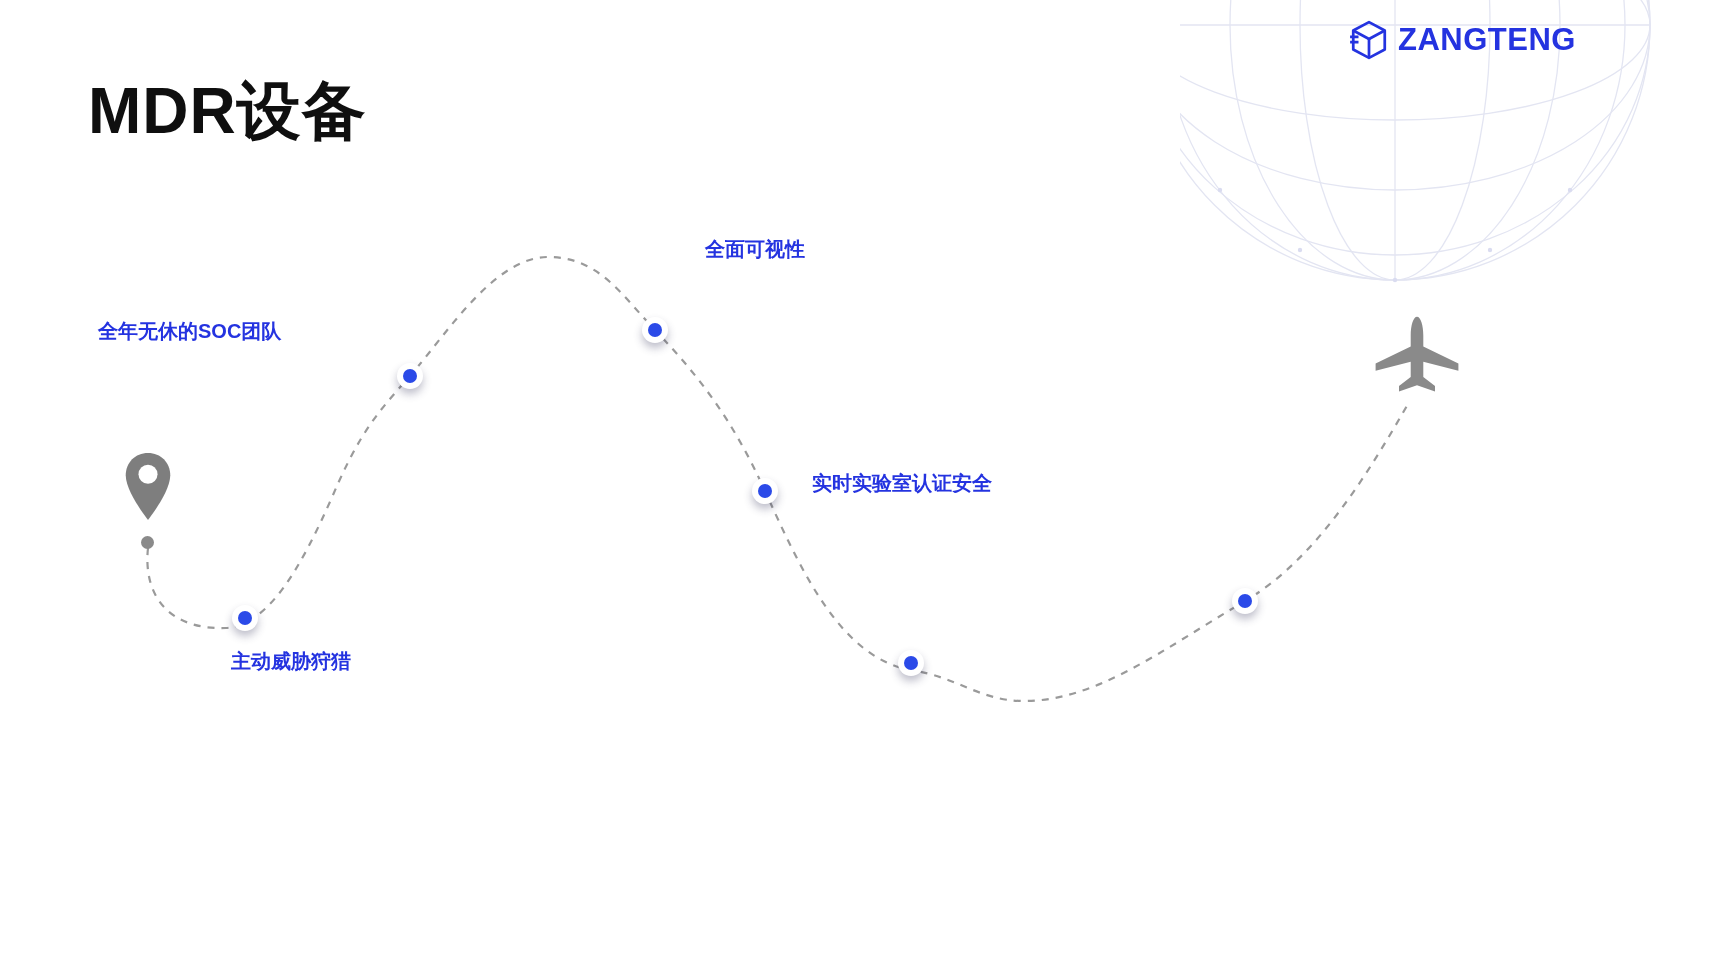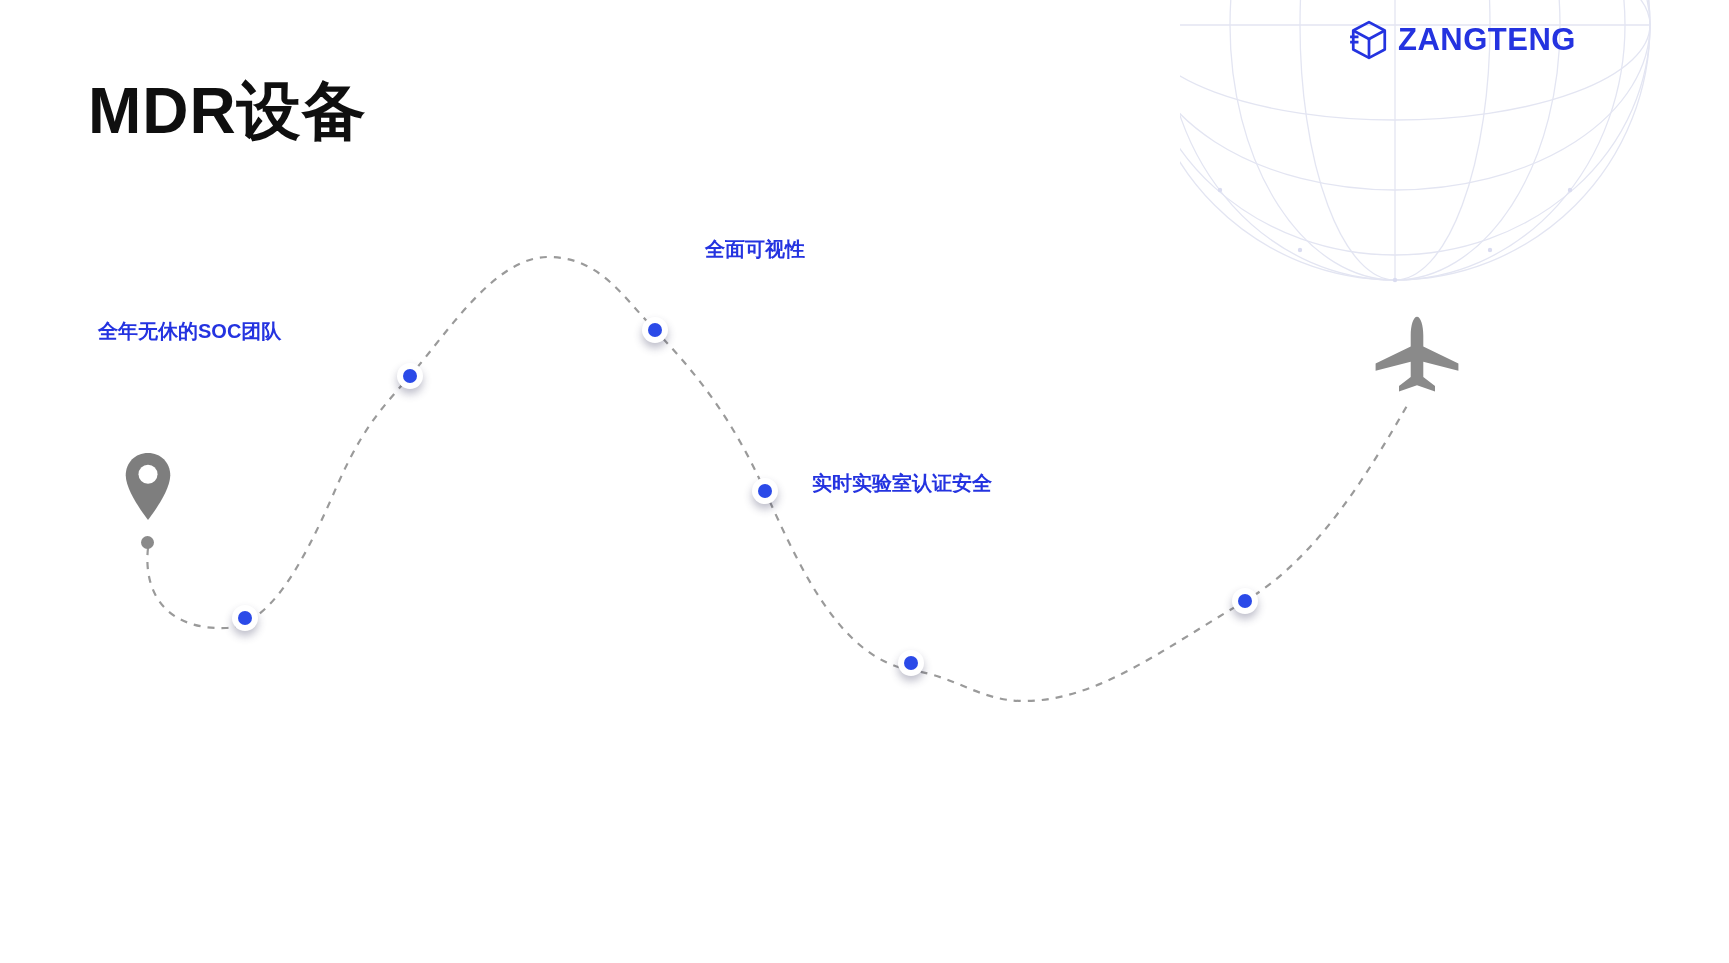--- a/index.html
+++ b/index.html
@@ -163,17 +163,18 @@
     </svg>
   </div>
 
   <div class="dot" style="left:232px;top:605px;"></div>
   <div class="dot" style="left:397px;top:363px;"></div>
   <div class="dot" style="left:642px;top:317px;"></div>
   <div class="dot" style="left:752px;top:478px;"></div>
   <div class="dot" style="left:898px;top:650px;"></div>
   <div class="dot" style="left:1232px;top:588px;"></div>
 
+  <div class="wp-label" style="left:231px;top:648px;">主动威胁狩猎</div>
   <div class="wp-label" style="left:90px;top:318px;margin-left:8px;">全年无休的SOC团队</div>
   <div class="wp-label" style="left:705px;top:236px;">全面可视性</div>
   <div class="wp-label" style="left:812px;top:470px;">实时实验室认证安全</div>
 
 </div>
 
 </body></html>

